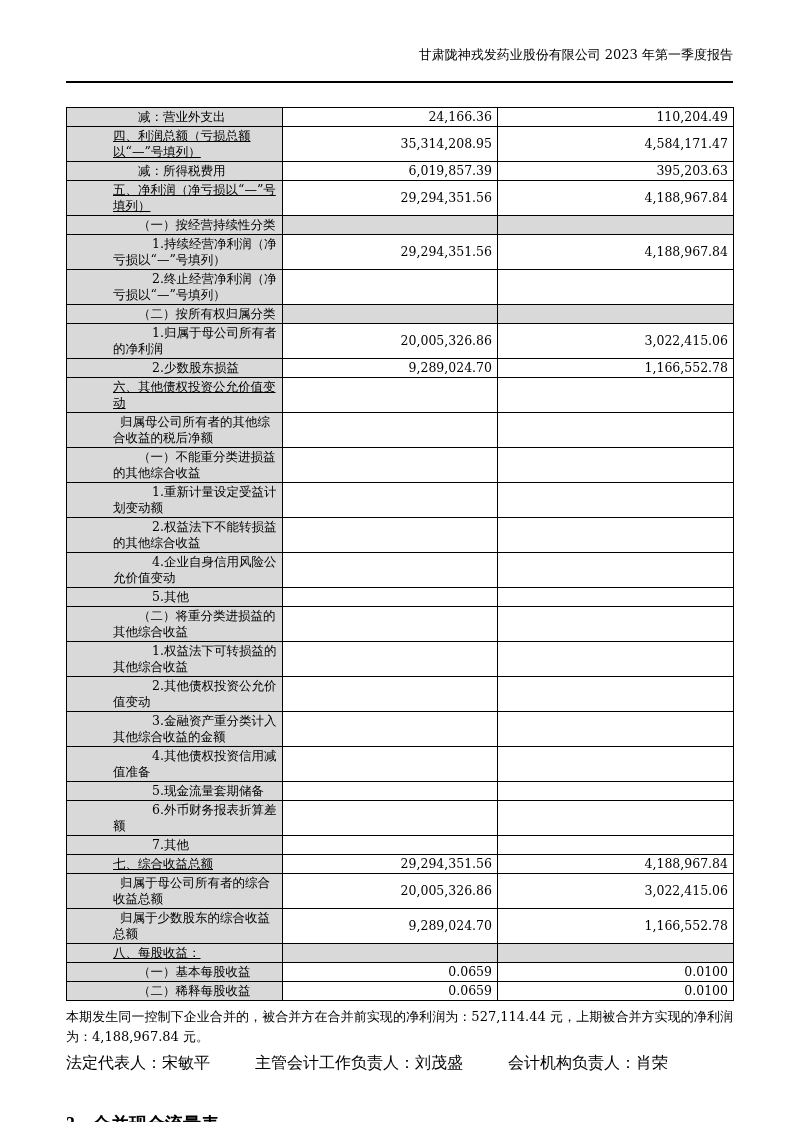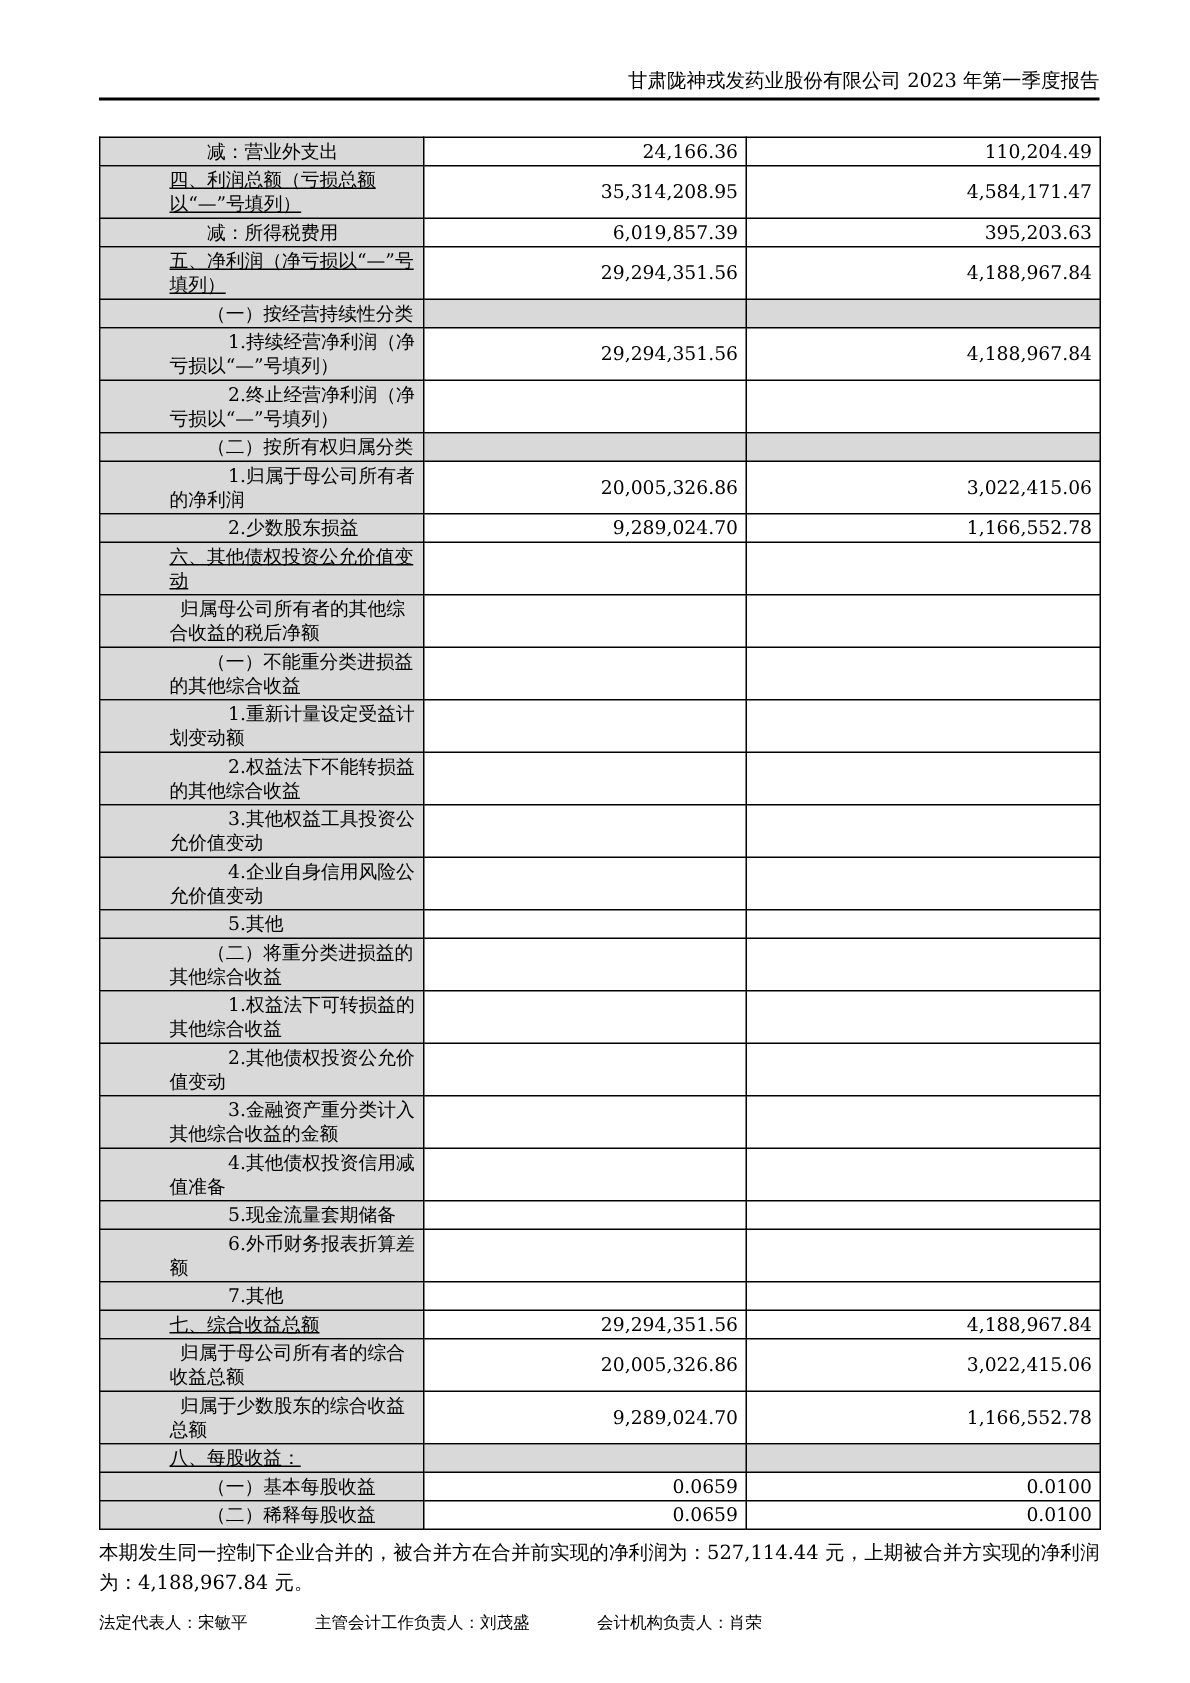--- a/index.html
+++ b/index.html
@@ -6,21 +6,21 @@
   body {
     width:793px; height:1122px;
     font-family:"DejaVu Serif","Liberation Serif",serif;
     color:#000; position:relative; overflow:hidden;
   }
   .page { padding:46px 60px 0 66px; }
 
   
   .doc-header {
     text-align:right; font-size:13px; line-height:18px;
-    padding-bottom:1px; border-bottom:2px solid #000;
+    padding-bottom:17px; border-bottom:2px solid #000;
   }
 
   
   table { border-collapse:collapse; table-layout:fixed; width:667px; }
   .income-table { margin-top:24px; }
   col.c1 { width:216px; } col.c2 { width:215px; } col.c3 { width:236px; }
   td,th {
     border:1px solid #000; font-size:12.5px; line-height:16px;
     vertical-align:middle; padding:1px 4px; font-weight:normal;
     overflow:hidden;
@@ -28,21 +28,21 @@
   td.label { background:var(--shade,#d9d9d9); text-align:left;padding-left:46px; }
   td.num   { text-align:right; padding-right:5px; background:#fff; }
   tr.shaded td.num { background:var(--shade,#d9d9d9); }
   .ind0 { text-indent:0;text-decoration:underline; }
   .ind1 { text-indent:7px; }
   .ind2 { text-indent:25px; }
   .ind3 { text-indent:39px; }
 
   
   .merger-note { margin-top:6px; font-size:13px; line-height:20px; text-align:justify; }
-  .signature-row { margin-top:7px; font-size:11px; line-height:18px; display:flex; }
+  .signature-row { margin-top:7px; font-size:16px; line-height:18px; display:flex; }
   .signature-row span { margin-right:45px; }
 
   
   .section-heading {
     margin-top:40px; font-size:18px; font-weight:bold;
     font-family:Liberation Serif, serif;
   }
   .unit-label { margin-top:22px; text-align:right; font-size:13px; }
   .cashflow-table { margin-top:6px; }
   .cashflow-table th {
@@ -129,25 +129,20 @@
           <td class="num"></td>
           <td class="num"></td>
         </tr>
         <tr>
           <td class="label ind3">1.重新计量设定受益计划变动额</td>
           <td class="num"></td>
           <td class="num"></td>
         </tr>
         <tr>
           <td class="label ind3">2.权益法下不能转损益的其他综合收益</td>
-          <td class="num"></td>
-          <td class="num"></td>
-        </tr>
-        <tr>
-          <td class="label ind3">3.其他权益工具投资公允价值变动</td>
           <td class="num"></td>
           <td class="num"></td>
         </tr>
         <tr>
           <td class="label ind3">4.企业自身信用风险公允价值变动</td>
           <td class="num"></td>
           <td class="num"></td>
         </tr>
         <tr>
           <td class="label ind3">5.其他</td>

